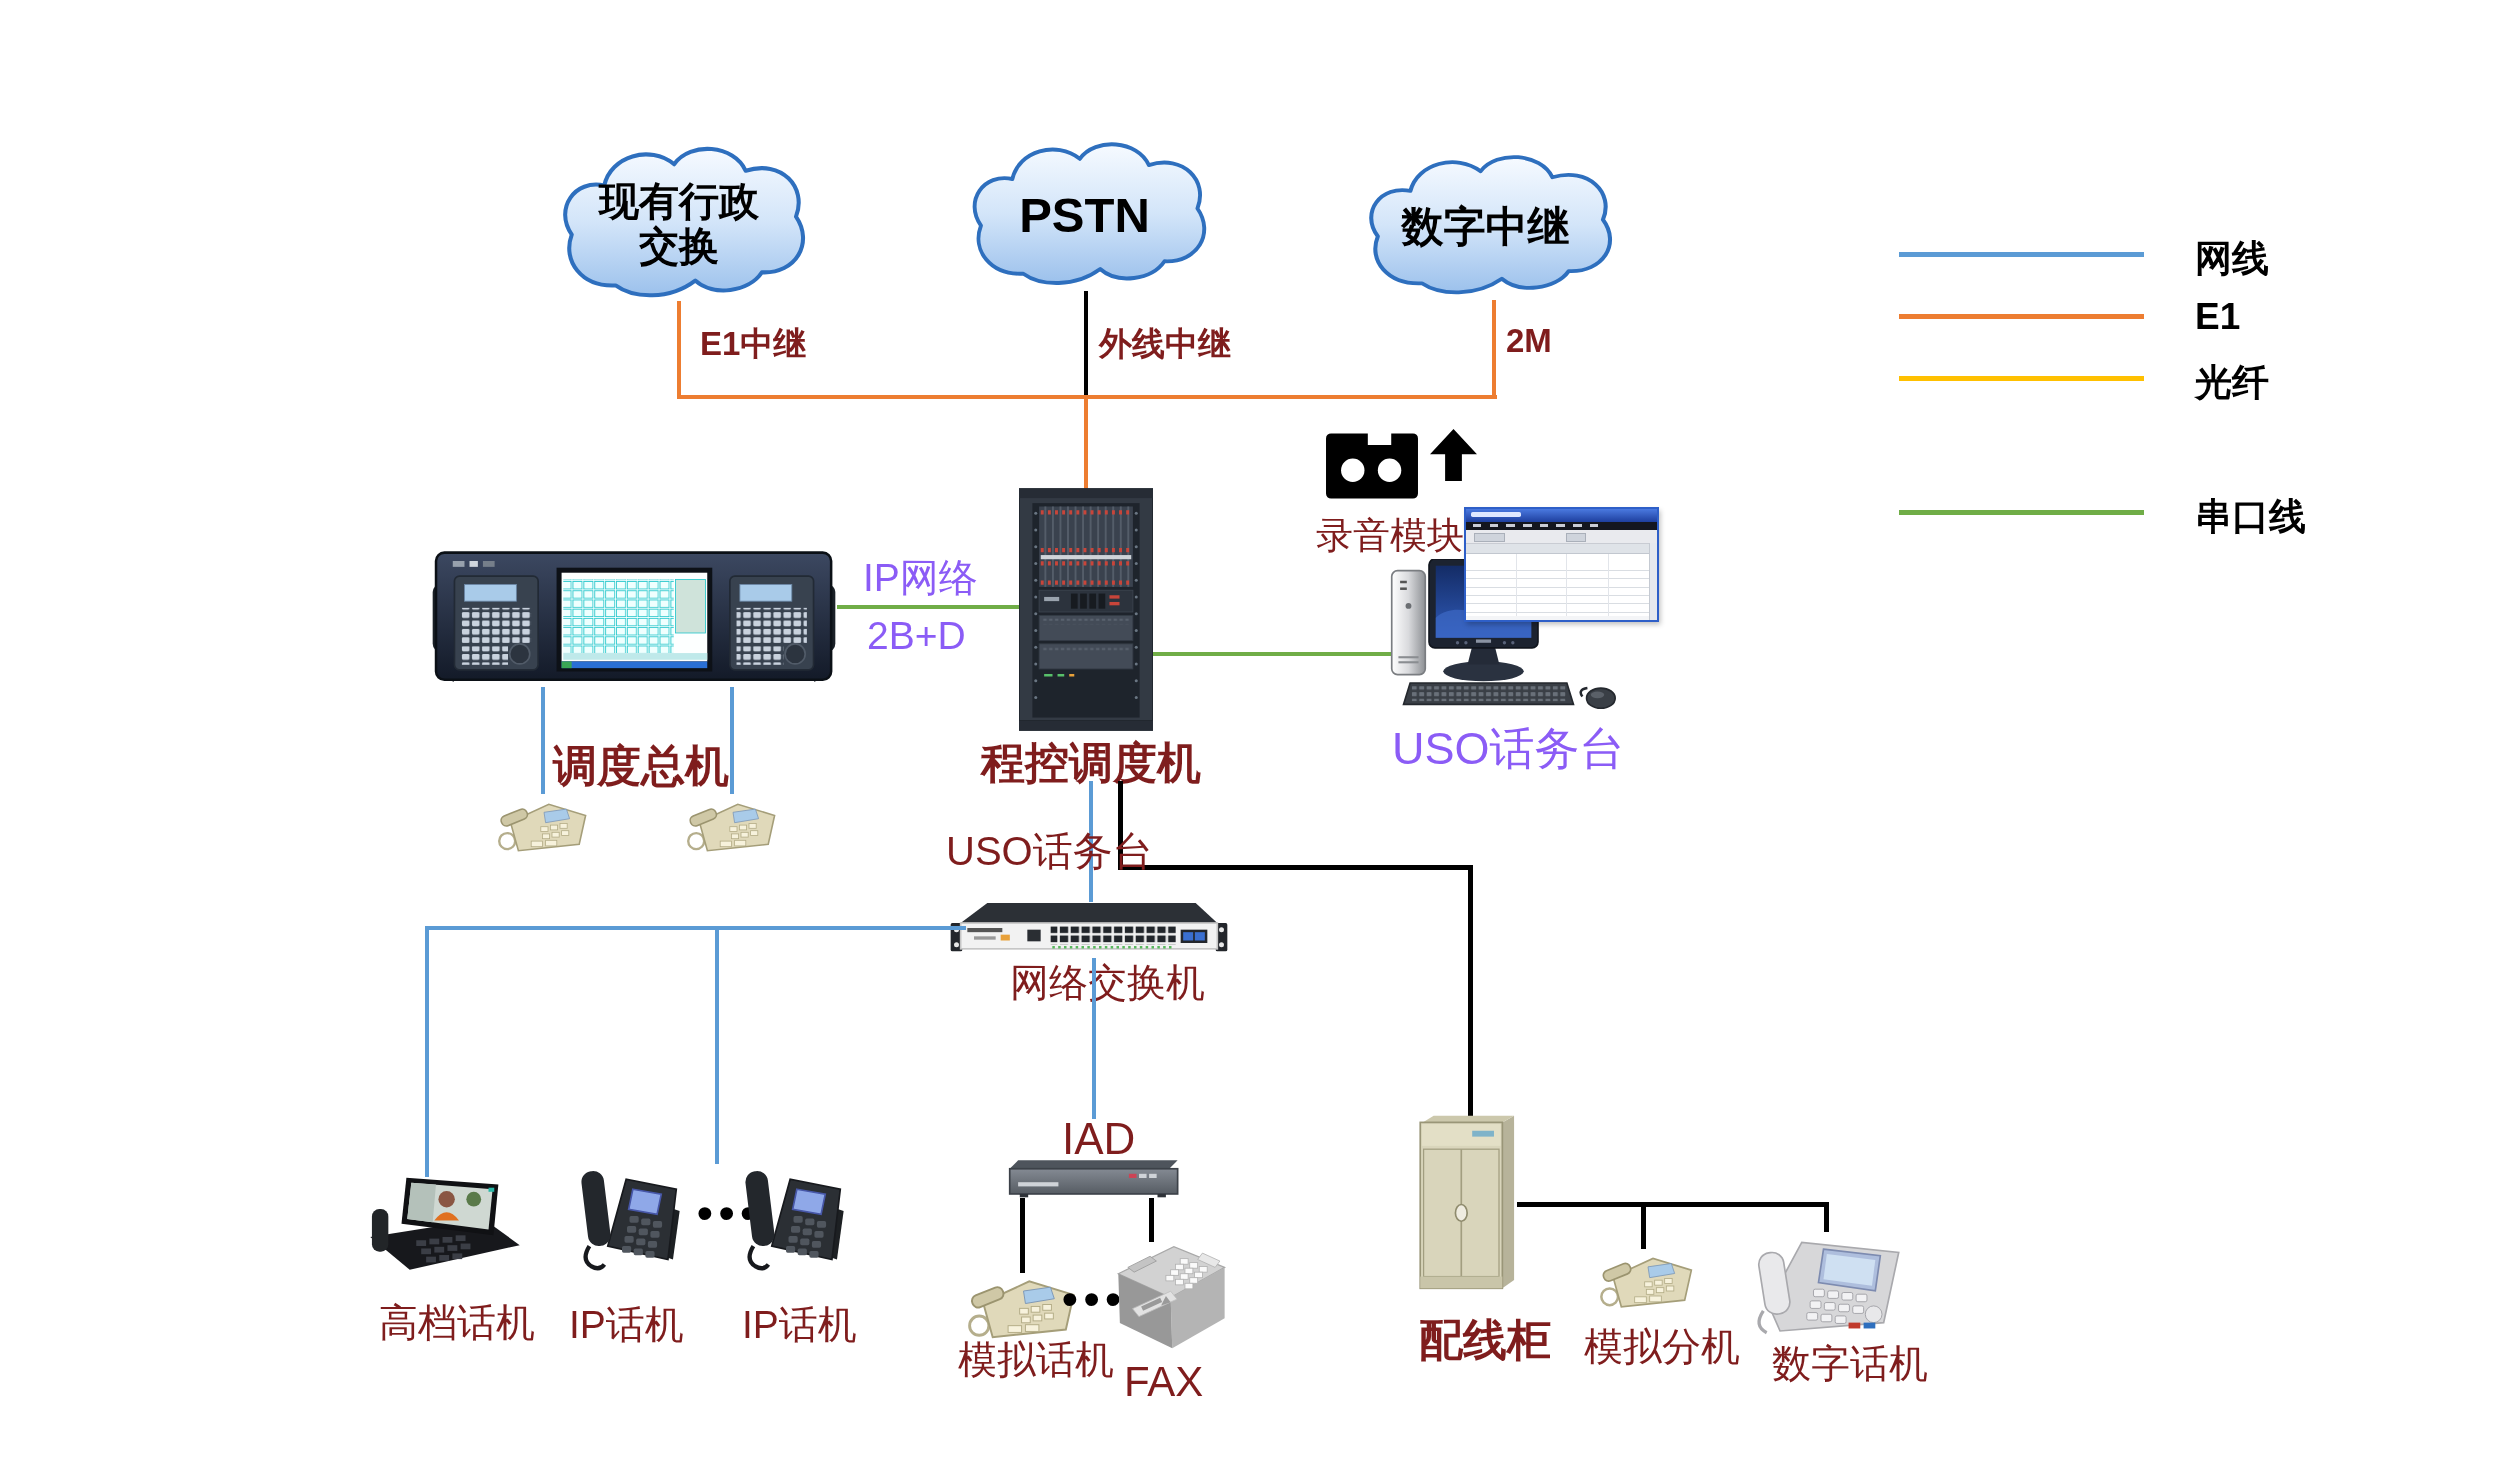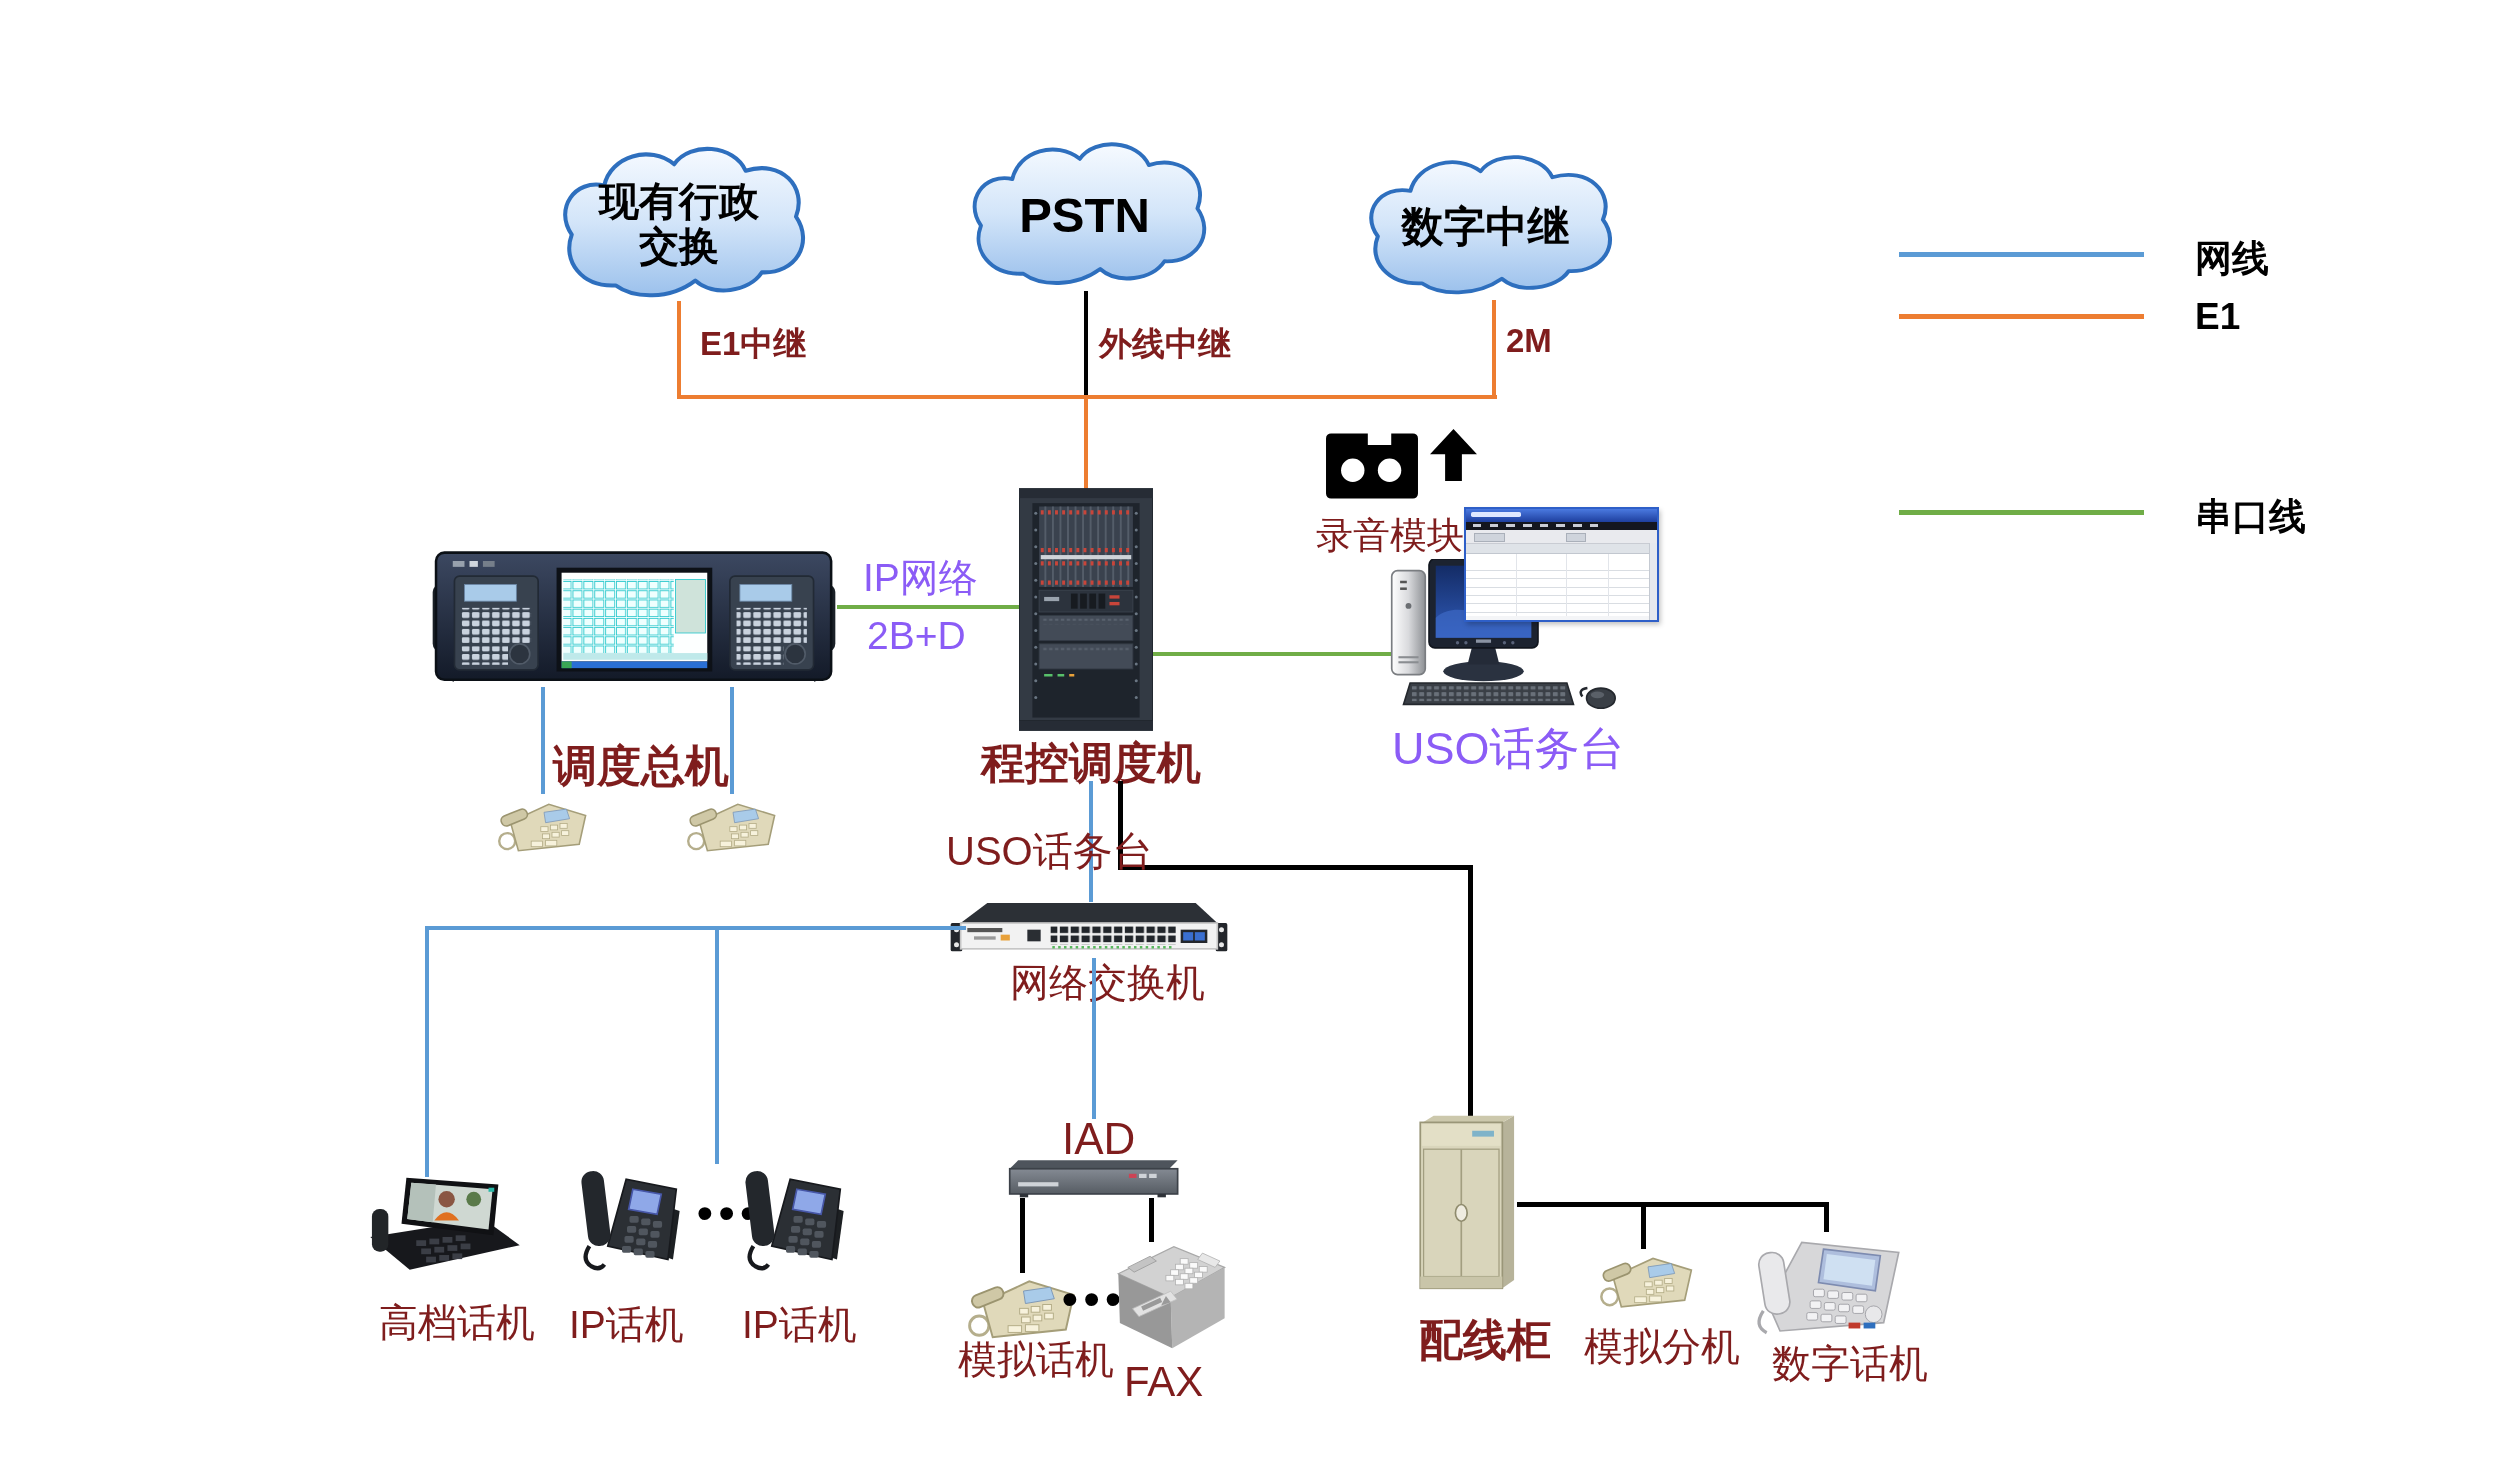--- a/index.html
+++ b/index.html
@@ -121,20 +121,24 @@
   <div class="lbl bold" style="left:1099px;top:322px;font-size:33px">外线中继</div>
   <div class="lbl bold" style="left:1506px;top:322px;font-size:33px">2M</div>
 
   <div class="legend-row" style="left:1899px;top:234px;width:586px;height:44px">
     <div class="legend-swatch" style="background: rgb(91, 155, 213);"></div>
     <div class="legend-label">网线</div>
   </div>
   <div class="legend-row" style="left:1899px;top:296px;width:586px;height:44px">
     <div class="legend-swatch" style="background: rgb(237, 125, 49);"></div>
     <div class="legend-label">E1</div>
+  </div>
+  <div class="legend-row" style="left:1899px;top:358px;width:586px;height:44px">
+    <div class="legend-swatch" style="background: rgb(255, 192, 0);"></div>
+    <div class="legend-label">光纤</div>
   </div>
   <div class="legend-row" style="left:1899px;top:492px;width:586px;height:44px">
     <div class="legend-swatch" style="background: rgb(112, 173, 71);"></div>
     <div class="legend-label">串口线</div>
   </div>
 
   <svg class="abs" style="left:1321px;top:430px" width="102" height="72" viewBox="0 0 122 86">
     <path d="M12 4 H56 V18 H84 V4 H110 a6 6 0 0 1 6 6 V76 a6 6 0 0 1 -6 6 H12 a6 6 0 0 1 -6 -6 V10 a6 6 0 0 1 6 -6 Z" fill="#000"></path>
     <circle cx="38" cy="48" r="14" fill="#fff"></circle>
       <circle cx="82" cy="48" r="14" fill="#fff"></circle>

